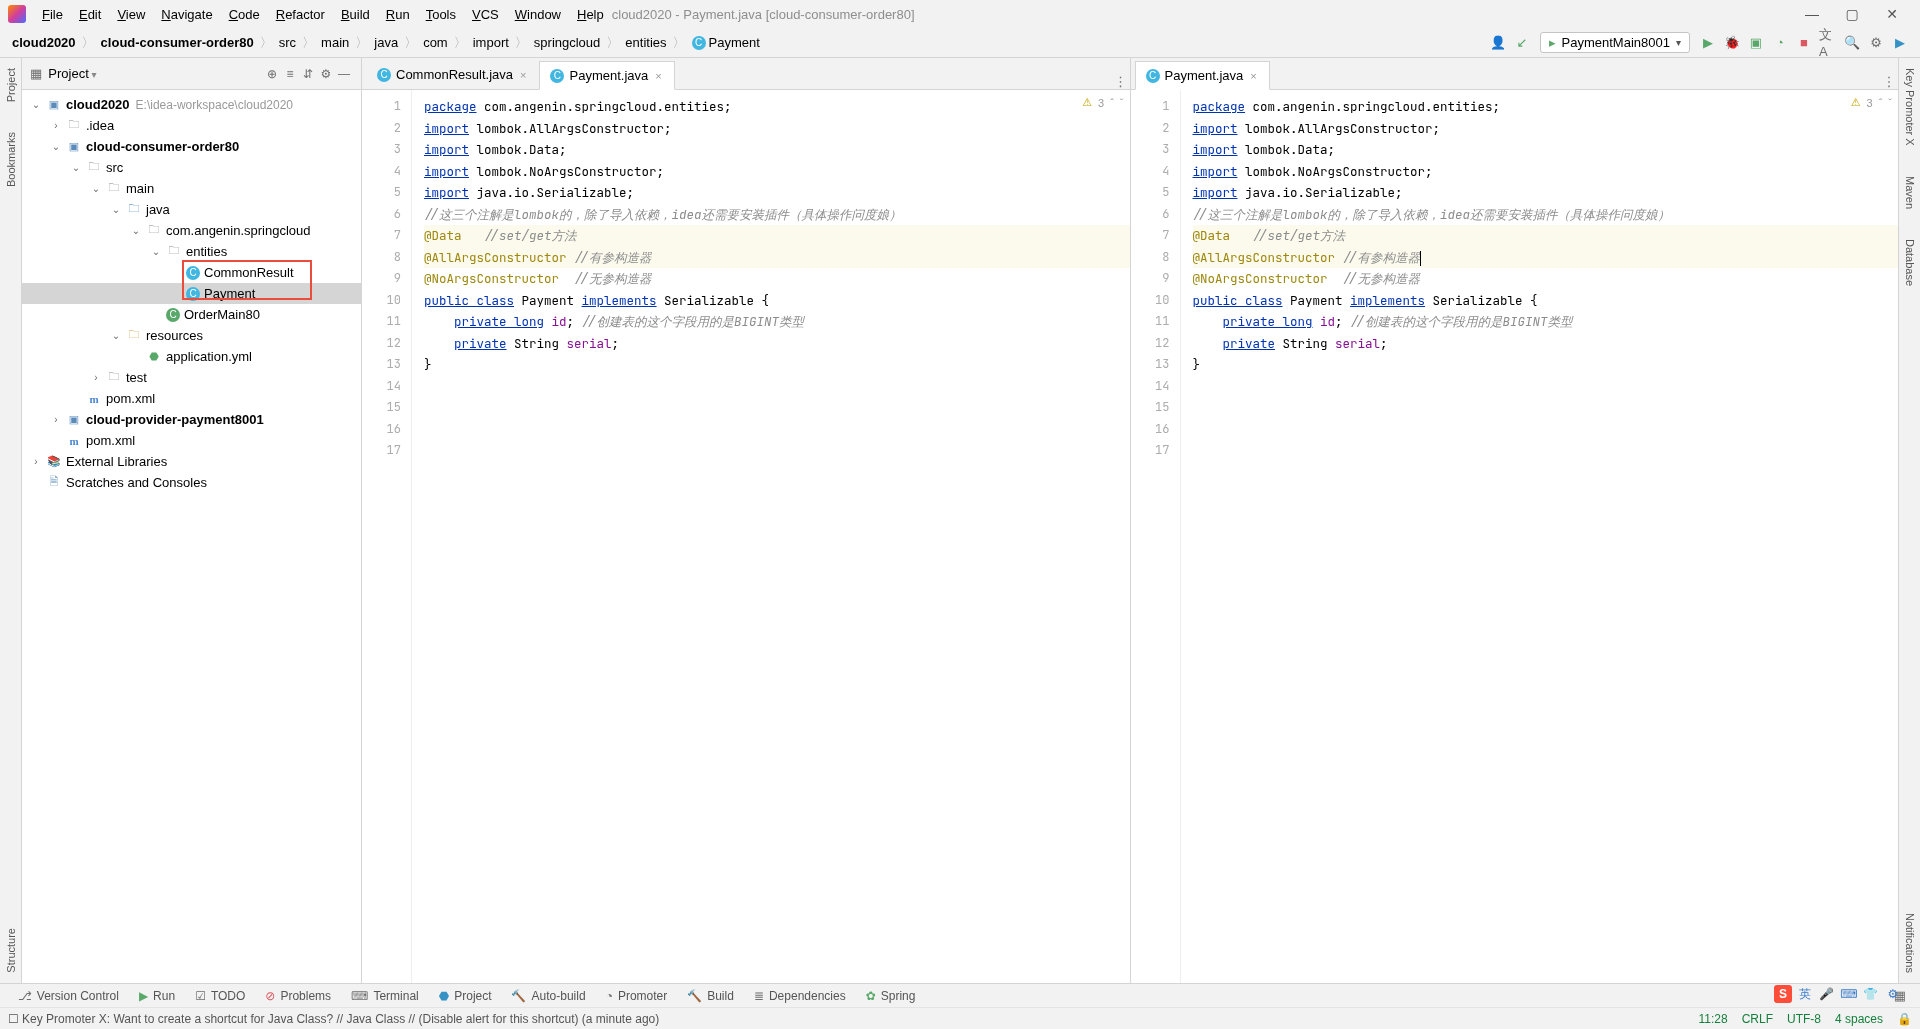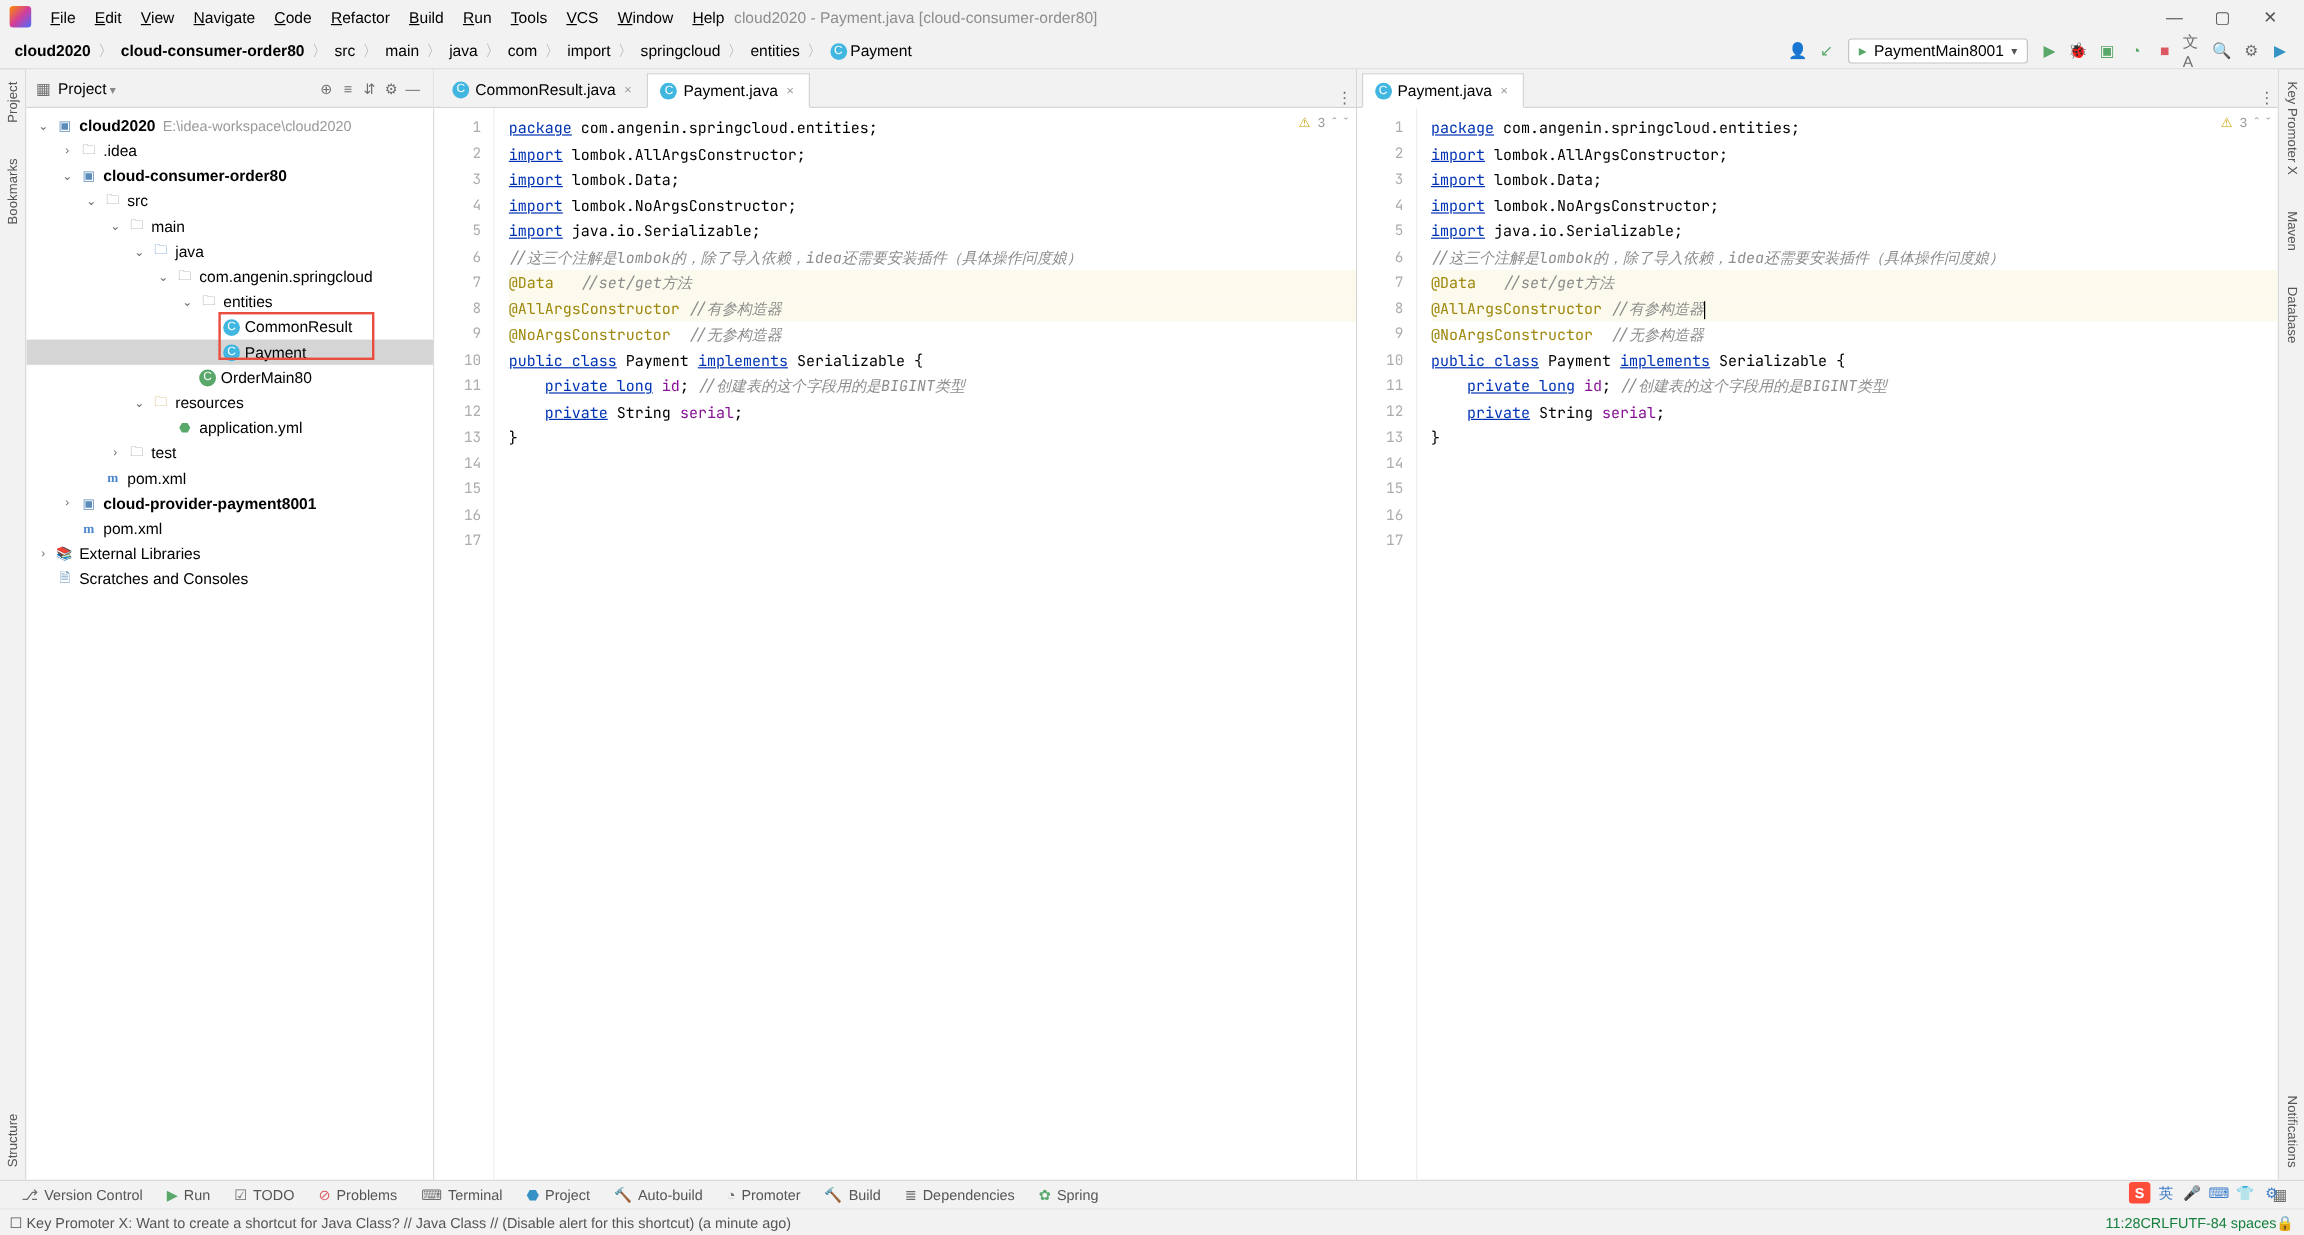--- a/index.html
+++ b/index.html
@@ -74,21 +74,21 @@
 .insp{position:absolute;top:6px;right:6px;display:flex;align-items:center;gap:6px;color:#999;font-size:11px;}
 .insp .warn{color:#c9a100;}
 
 
 .btm-bar{height:24px;display:flex;align-items:center;padding:0 8px;background:#f2f2f2;border-top:1px solid #d4d4d4;gap:2px;}
 .btm-item{display:flex;align-items:center;gap:5px;padding:2px 10px;cursor:pointer;font-size:12px;color:#555;}
 .btm-ic{font-size:12px;}
 .btm-bar .sp{flex:1;}
 
 
-.status-bar{height:22px;display:flex;align-items:center;padding:0 8px;background:#f2f2f2;border-top:1px solid #e4e4e4;font-size:12px;color:#555;}
+.status-bar{height:22px;display:flex;align-items:center;padding:0 8px;background:#f2f2f2;border-top:1px solid #e4e4e4;font-size:12px;color:#555;gap:14px;}
 .status-bar .sp{flex:1;}
 .sb-r{color:#15803d;}
 .sogou{position:fixed; right:18px; bottom:26px; display:flex; gap:4px; align-items:center;}
 .sogou .ico{width:18px;height:18px;border-radius:3px;display:flex;align-items:center;justify-content:center;font-size:12px;}
 </style>
 </head>
 <body>
 
 <div class="menu-bar">
   <div class="app-icon"></div>

